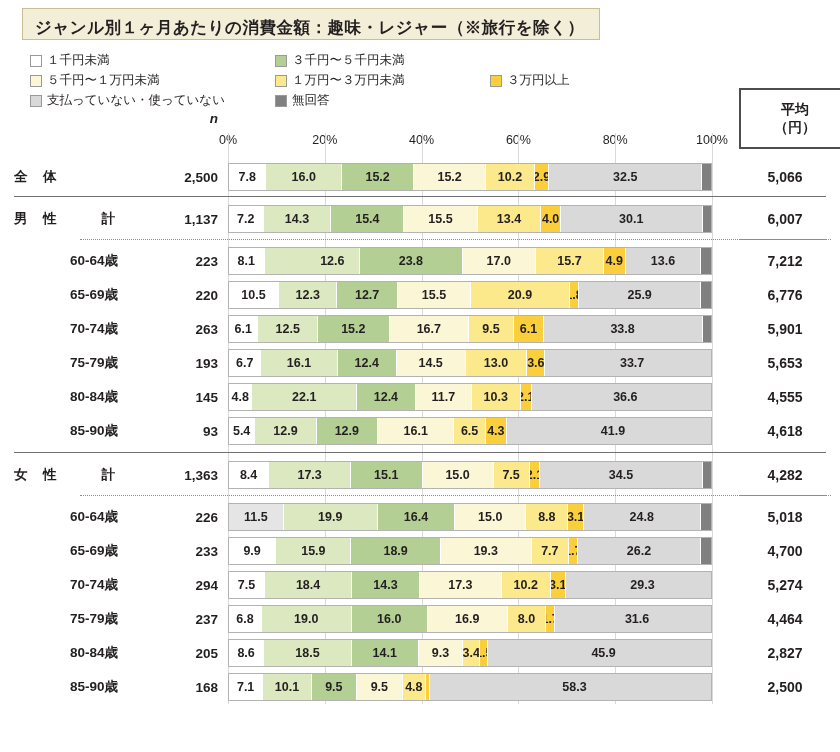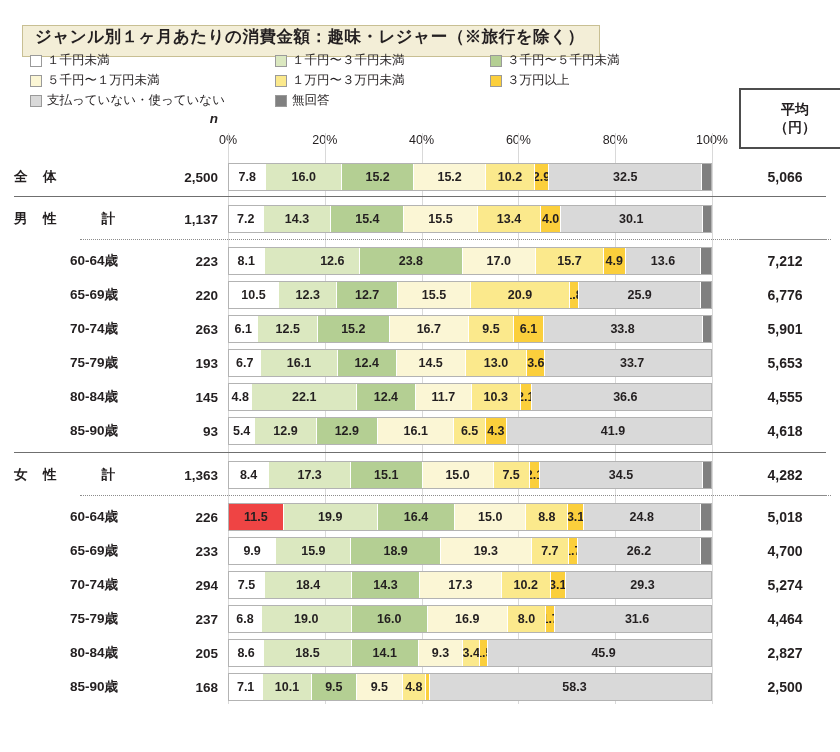--- a/index.html
+++ b/index.html
@@ -13,28 +13,28 @@
     font-family: "Liberation Sans", sans-serif;
     color: #231f20;
     position: relative;
     overflow: hidden;
   }
 
   
   #title-bar {
     position: absolute;
     left: 22px;
-    top: 25px;
+    top: 8px;
     width: 578px;
     height: 32px;
     background: #f3eed7;
     border: 1px solid #c8bf93;
     box-sizing: border-box;
     display: flex;
-    align-items: flex-start;
+    align-items: flex-end;
     padding-left: 12px;
   }
   #title-text {
     font-size: 16.5px;
     font-weight: bold;
     letter-spacing: 0.5px;
     color: #231f20;
     white-space: nowrap;
   }
 
@@ -227,24 +227,20 @@
 
 <div id="title-bar">
   <span id="title-text">ジャンル別１ヶ月あたりの消費金額：趣味・レジャー（※旅行を除く）</span>
 </div>
 
 <div id="legend">
   <div class="legend-row">
     <div class="legend-item lg-col1">
       <span class="swatch" style="background:#ffffff"></span>
       <span>１千円未満</span>
-    </div>
-    <div class="legend-item lg-col2">
-      <span class="swatch" style="background:#dbe8c0"></span>
-      <span>１千円〜３千円未満</span>
     </div>
     <div class="legend-item lg-col3">
       <span class="swatch" style="background:#b4cf93"></span>
       <span>３千円〜５千円未満</span>
     </div>
   </div>
   <div class="legend-row">
     <div class="legend-item lg-col1">
       <span class="swatch" style="background:#fbf6d5"></span>
       <span>５千円〜１万円未満</span>
@@ -319,20 +315,21 @@
     <div class="row-bar">
       <div class="seg" style="flex: 7.2 0 0px; background: rgb(255, 255, 255);">7.2</div>
       <div class="seg" style="flex: 14.3 0 0px; background: rgb(219, 232, 192);">14.3</div>
       <div class="seg" style="flex: 15.4 0 0px; background: rgb(180, 207, 147);">15.4</div>
       <div class="seg" style="flex: 15.5 0 0px; background: rgb(251, 246, 213);">15.5</div>
       <div class="seg" style="flex: 13.4 0 0px; background: rgb(251, 233, 140);">13.4</div>
       <div class="seg" style="flex: 4 0 0px; background: rgb(251, 207, 60);">4.0</div>
       <div class="seg" style="flex: 30.1 0 0px; background: rgb(217, 217, 217);">30.1</div>
       <div class="seg" style="flex: 0.1 0 0px; background: rgb(128, 128, 128); color: rgb(255, 255, 255);"></div>
     </div>
+    <div class="row-avg">6,007</div>
   </div>
 <div class="sep-dotted" style="top: 239px;"></div>
 <div class="sep-avg-dotted" style="top: 239px;"></div>
 <div class="row" style="top: 244px;">
     <div class="row-label indent">60-64歳</div>
     <div class="row-n">223</div>
     <div class="row-bar">
       <div class="seg" style="flex: 8.1 0 0px; background: rgb(255, 255, 255);">8.1</div>
       <div class="seg" style="flex: 12.6 0 0px; background: rgb(219, 232, 192); padding-left: 41px;">12.6</div>
       <div class="seg" style="flex: 23.8 0 0px; background: rgb(180, 207, 147);">23.8</div>
@@ -434,21 +431,21 @@
       <div class="seg" style="flex: 0.1 0 0px; background: rgb(128, 128, 128); color: rgb(255, 255, 255);"></div>
     </div>
     <div class="row-avg">4,282</div>
   </div>
 <div class="sep-dotted" style="top: 495px;"></div>
 <div class="sep-avg-dotted" style="top: 495px;"></div>
 <div class="row" style="top: 500px;">
     <div class="row-label indent">60-64歳</div>
     <div class="row-n">226</div>
     <div class="row-bar">
-      <div class="seg" style="flex: 11.5 0 0px; background: #ef4444;">11.5</div>
+      <div class="seg" style="flex: 11.5 0 0px; background: #e5e5e5;">11.5</div>
       <div class="seg" style="flex: 19.9 0 0px; background: rgb(219, 232, 192);">19.9</div>
       <div class="seg" style="flex: 16.4 0 0px; background: rgb(180, 207, 147);">16.4</div>
       <div class="seg" style="flex: 15 0 0px; background: rgb(251, 246, 213);">15.0</div>
       <div class="seg" style="flex: 8.8 0 0px; background: rgb(251, 233, 140);">8.8</div>
       <div class="seg" style="flex: 3.1 0 0px; background: rgb(251, 207, 60);">3.1</div>
       <div class="seg" style="flex: 24.8 0 0px; background: rgb(217, 217, 217);">24.8</div>
       <div class="seg" style="flex: 0.5 0 0px; background: rgb(128, 128, 128); color: rgb(255, 255, 255);"></div>
     </div>
     <div class="row-avg">5,018</div>
   </div>

